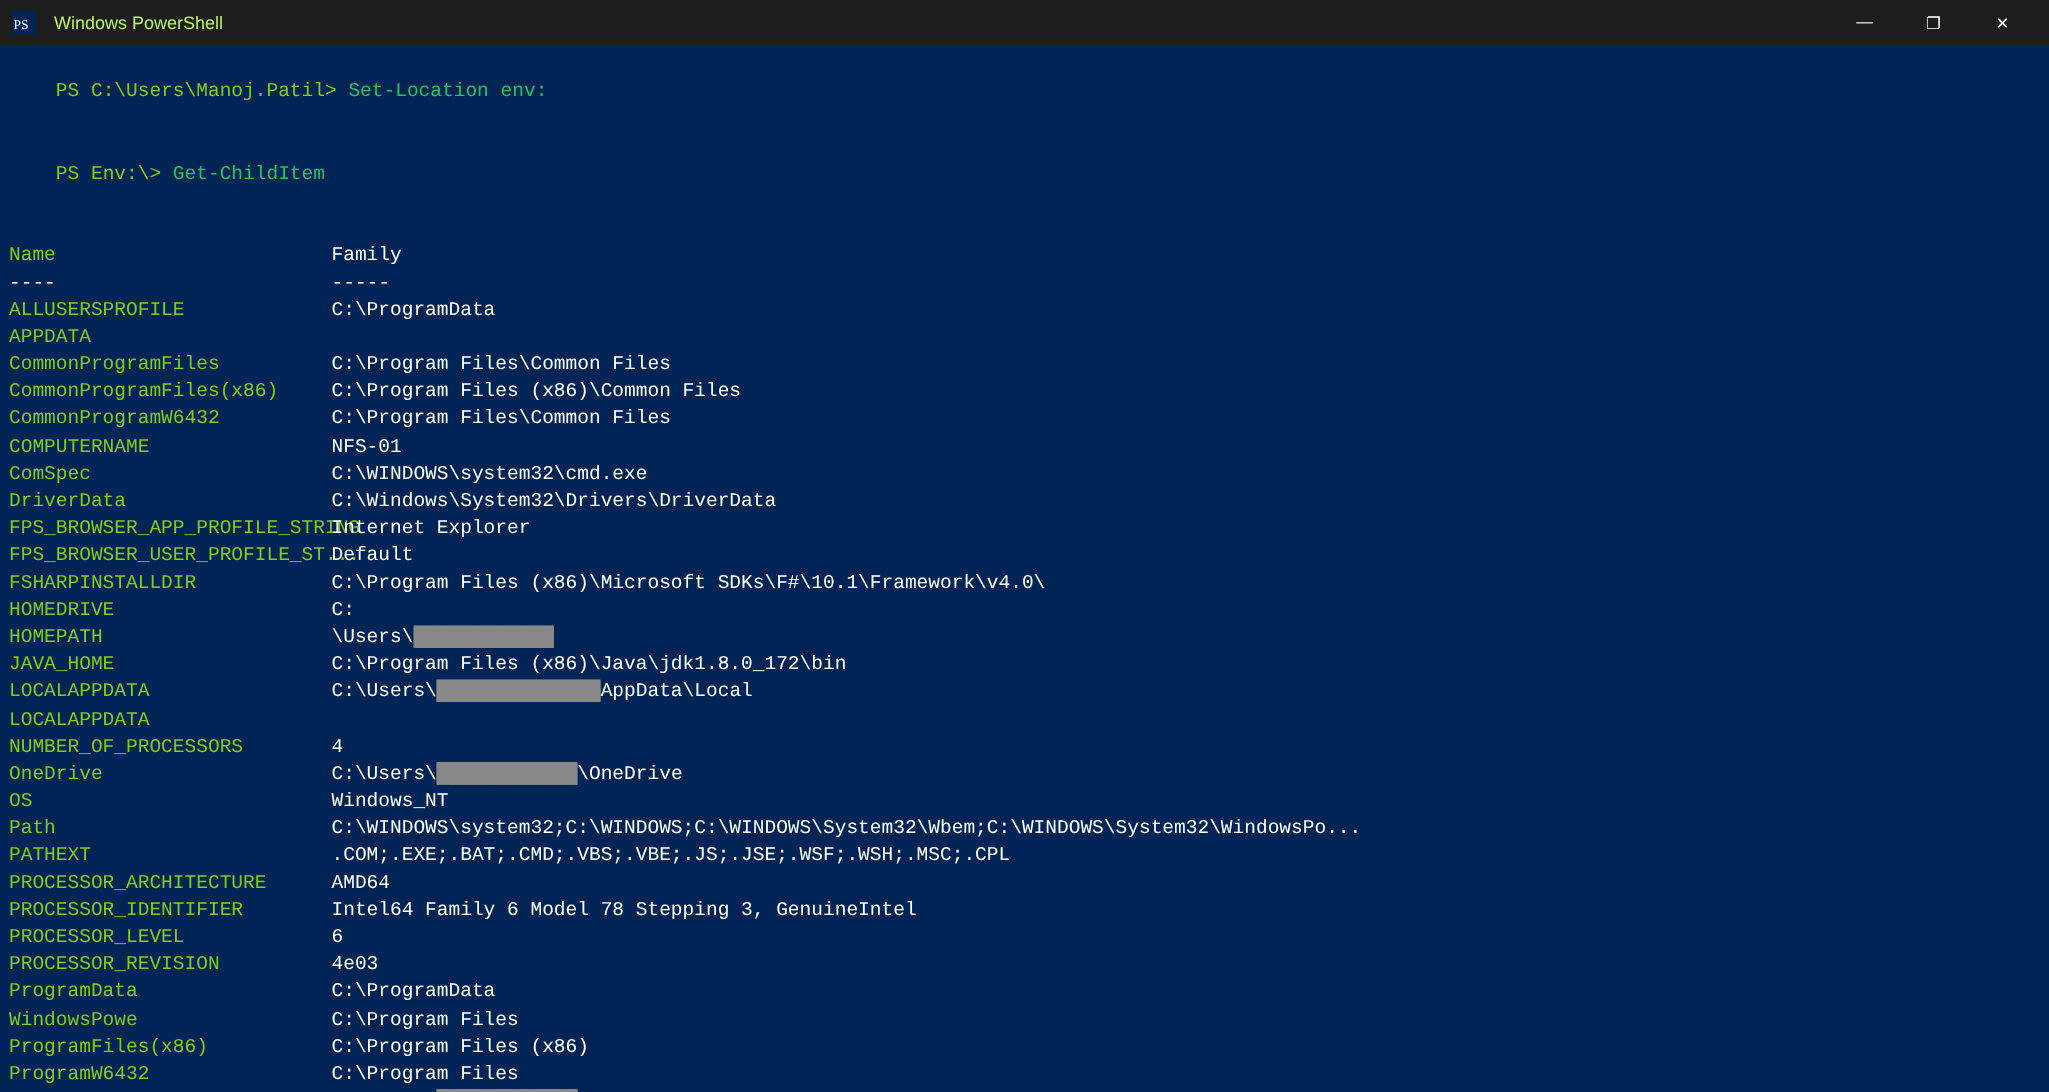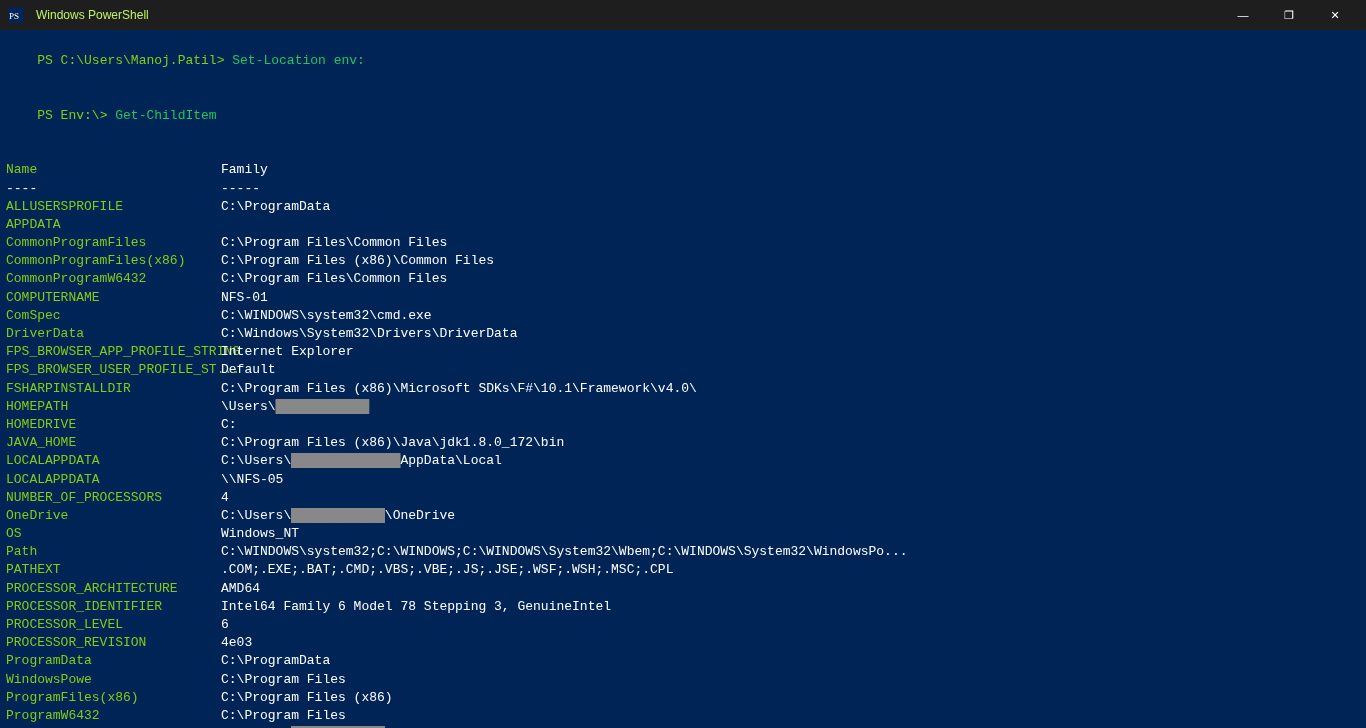--- a/index.html
+++ b/index.html
@@ -181,38 +181,37 @@
       </div>
       <div class="table-row">
         <span class="col-name">FPS_BROWSER_USER_PROFILE_ST...</span>
         <span class="col-value">Default</span>
       </div>
       <div class="table-row">
         <span class="col-name">FSHARPINSTALLDIR</span>
         <span class="col-value">C:\Program Files (x86)\Microsoft SDKs\F#\10.1\Framework\v4.0\</span>
       </div>
       <div class="table-row">
+        <span class="col-name">HOMEDRIVE</span>
+        <span class="col-value">C:</span>
+      </div>
+      <div class="table-row">
         <span class="col-name">HOMEPATH</span>
         <span class="col-value">\Users\<span class="redacted">████████████</span></span>
       </div>
       <div class="table-row">
-        <span class="col-name">HOMEDRIVE</span>
-        <span class="col-value">C:</span>
-      </div>
-      <div class="table-row">
         <span class="col-name">JAVA_HOME</span>
         <span class="col-value">C:\Program Files (x86)\Java\jdk1.8.0_172\bin</span>
       </div>
       <div class="table-row">
         <span class="col-name">LOCALAPPDATA</span>
         <span class="col-value">C:\Users\<span class="redacted">██████████████</span>AppData\Local</span>
       </div>
       <div class="table-row">
         <span class="col-name">LOCALAPPDATA</span>
-        <span class="col-value">\\NFS-05</span>
       </div>
       <div class="table-row">
         <span class="col-name">NUMBER_OF_PROCESSORS</span>
         <span class="col-value">4</span>
       </div>
       <div class="table-row">
         <span class="col-name">OneDrive</span>
         <span class="col-value">C:\Users\<span class="redacted">████████████</span>\OneDrive</span>
       </div>
       <div class="table-row">

